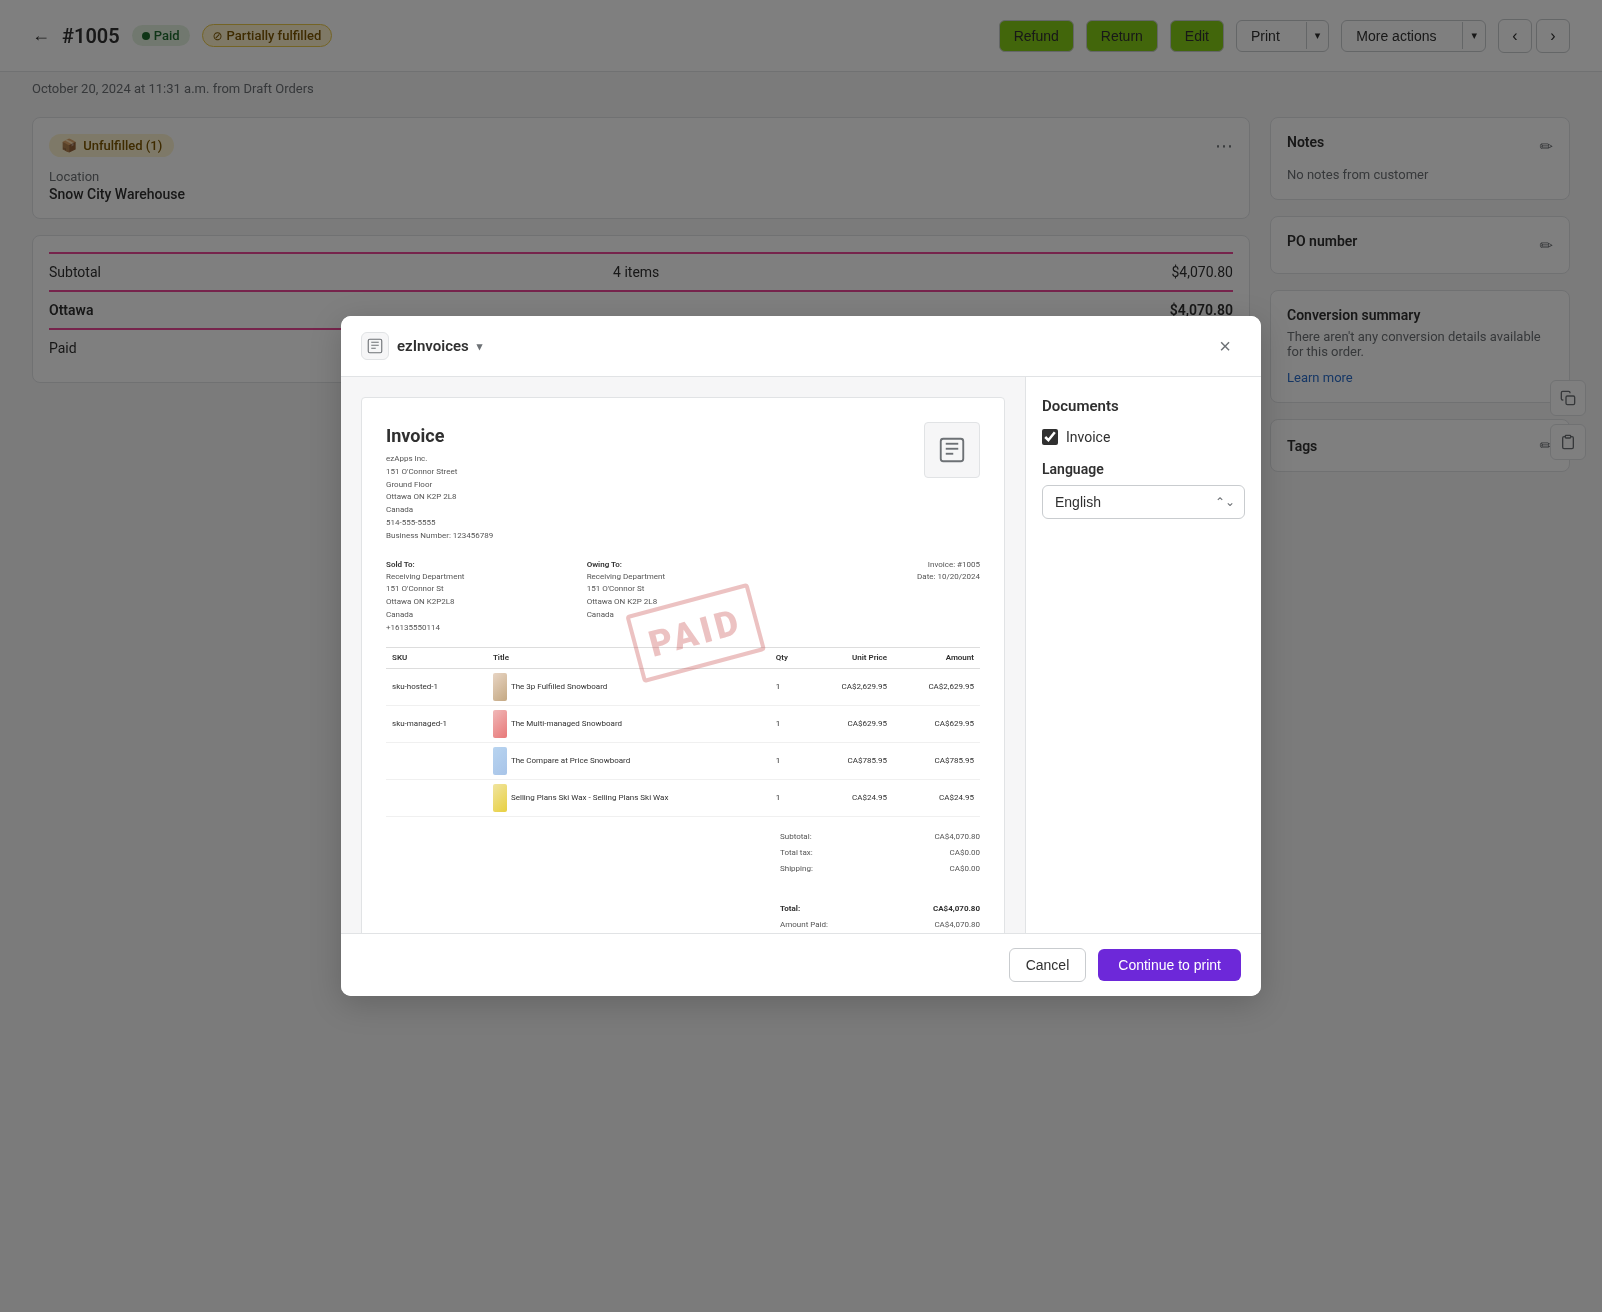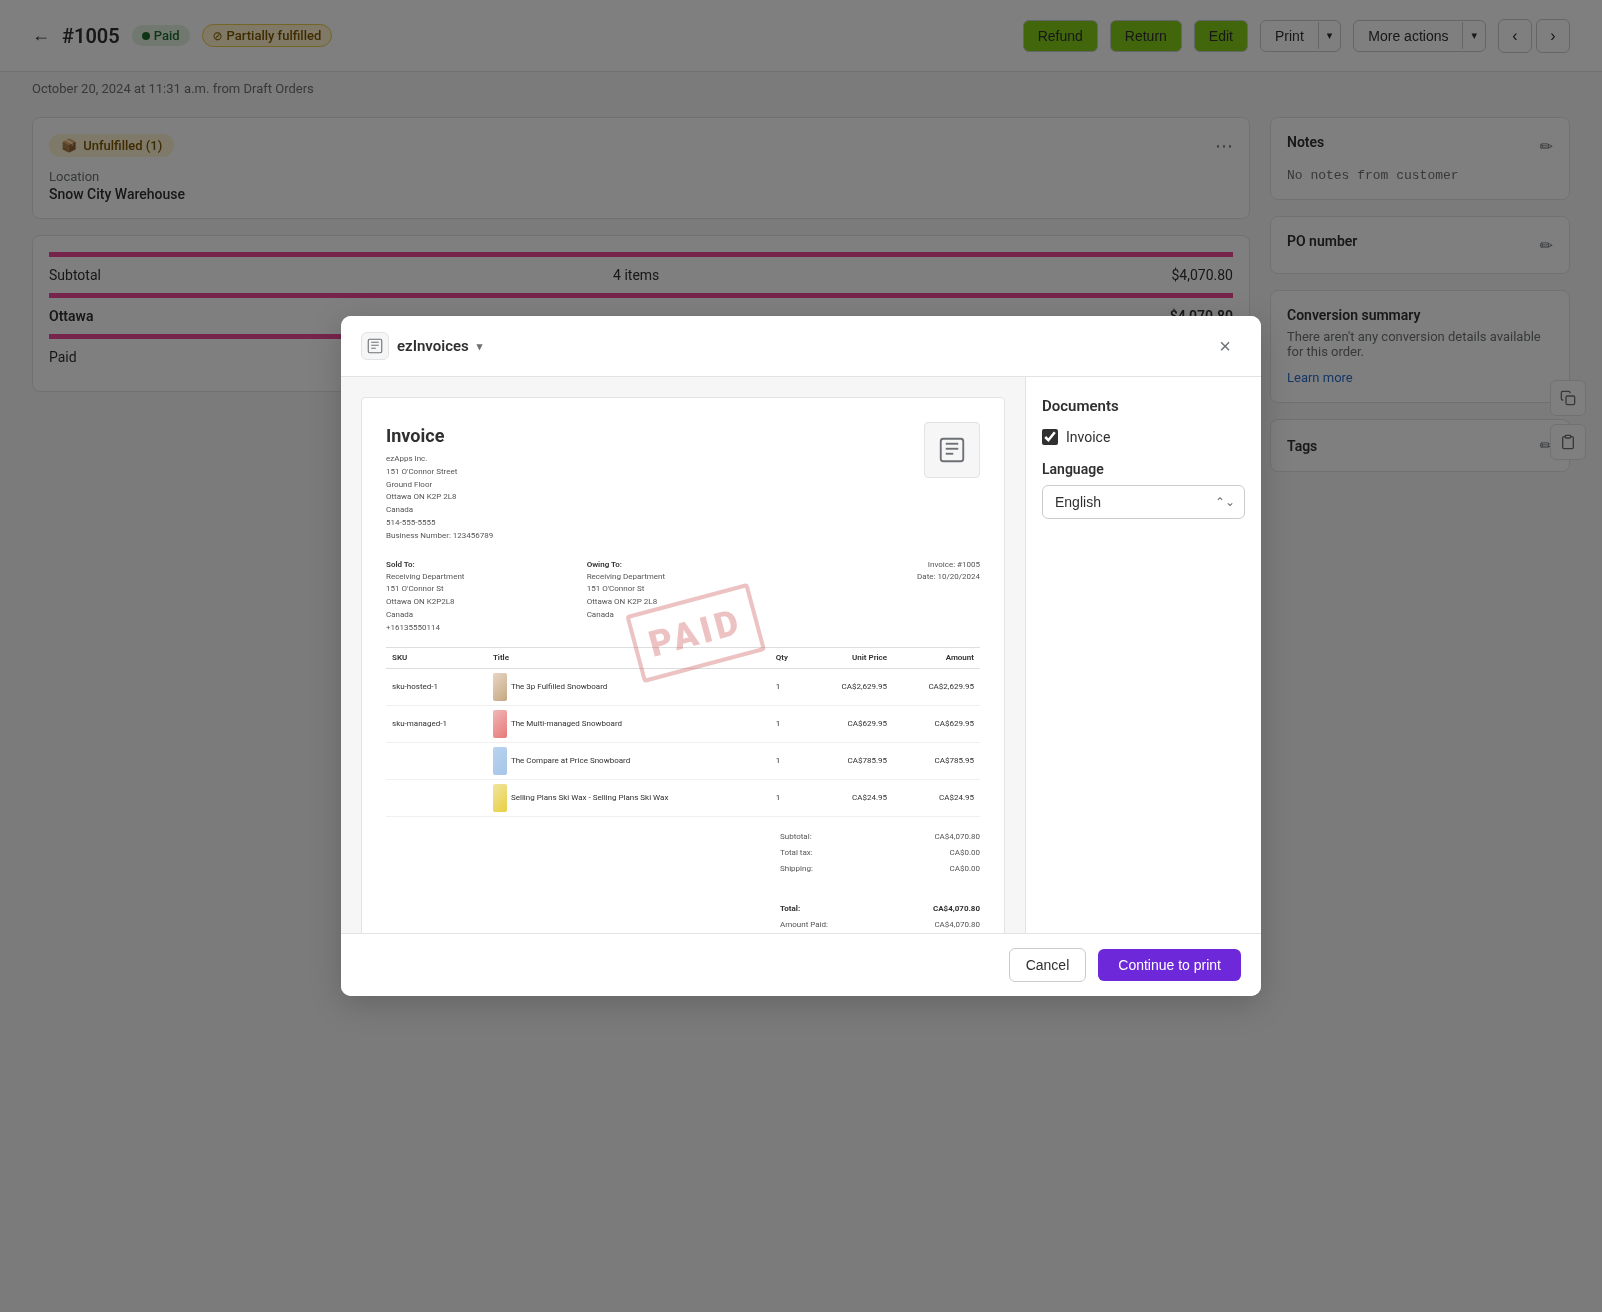--- a/index.html
+++ b/index.html
@@ -85,21 +85,21 @@
       border-radius: 6px;
       padding: 7px 14px;
       font-size: 14px;
       cursor: pointer;
       color: #303030;
       font-weight: 500;
     }
     .header-btn-split {
       display: flex;
       align-items: center;
-      gap: 0;
+      gap: 12px;
       background: #fff;
       border: 1px solid #c9cccf;
       border-radius: 6px;
       overflow: hidden;
     }
     .header-btn-split .main-part {
       padding: 7px 14px;
       font-size: 14px;
       cursor: pointer;
       color: #303030;
@@ -180,29 +180,29 @@
 
     
     .right-card {
       background: #fff;
       border: 1px solid #e1e3e5;
       border-radius: 8px;
       margin-bottom: 16px;
       padding: 16px;
     }
     .right-card-title { font-size: 14px; font-weight: 600; color: #303030; margin-bottom: 8px; }
-    .right-card-text { font-size: 13px; color: #6d7175; font-family: Liberation Mono, monospace; }
+    .right-card-text { font-size: 13px; color: #6d7175; }
     .right-card-edit { cursor: pointer; color: #6d7175; font-size: 16px; }
 
     
     .summary-row {
       display: flex;
       justify-content: space-between;
       padding: 10px 0;
-      border-top: 5px solid #ec4899;
+      border-top: 2px solid #ec4899;
       font-size: 14px;
       color: #303030;
     }
     .summary-row.bold { font-weight: 600; }
 
     
     .conversion-text { font-size: 13px; color: #6d7175; margin-bottom: 8px; }
     .learn-more-link { color: #2c6ecb; font-size: 13px; text-decoration: none; cursor: pointer; }
 
     

